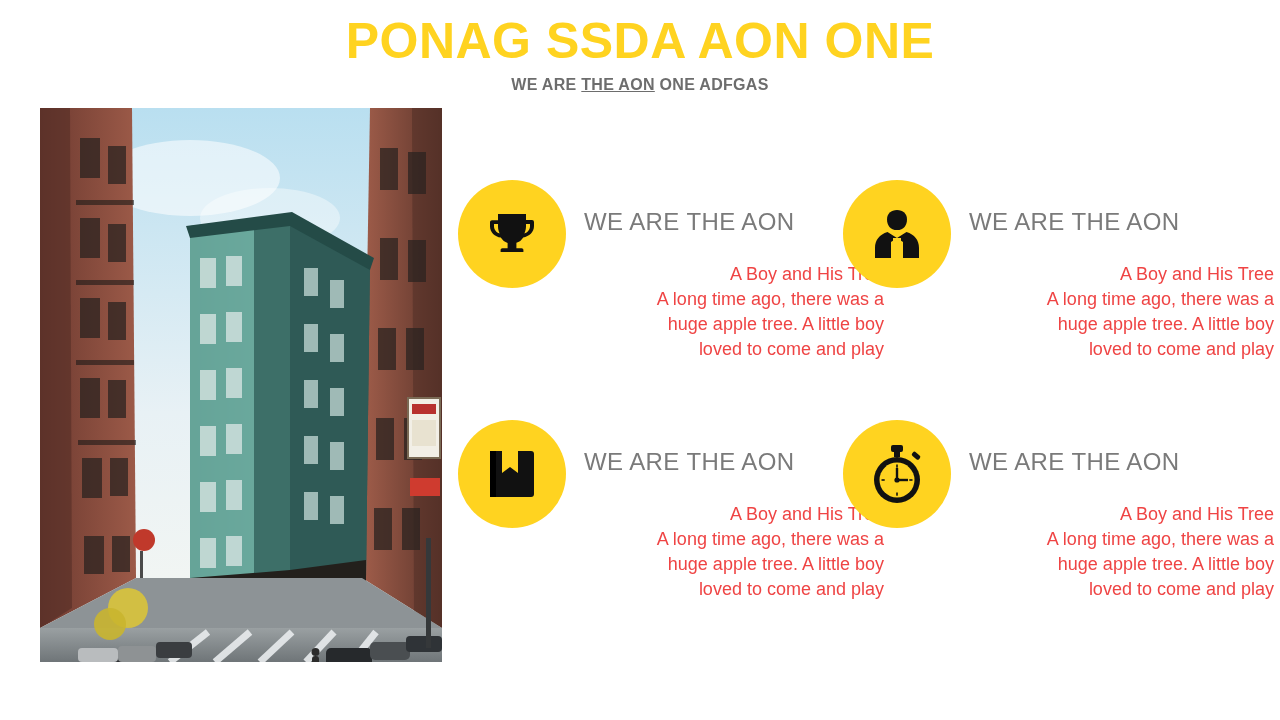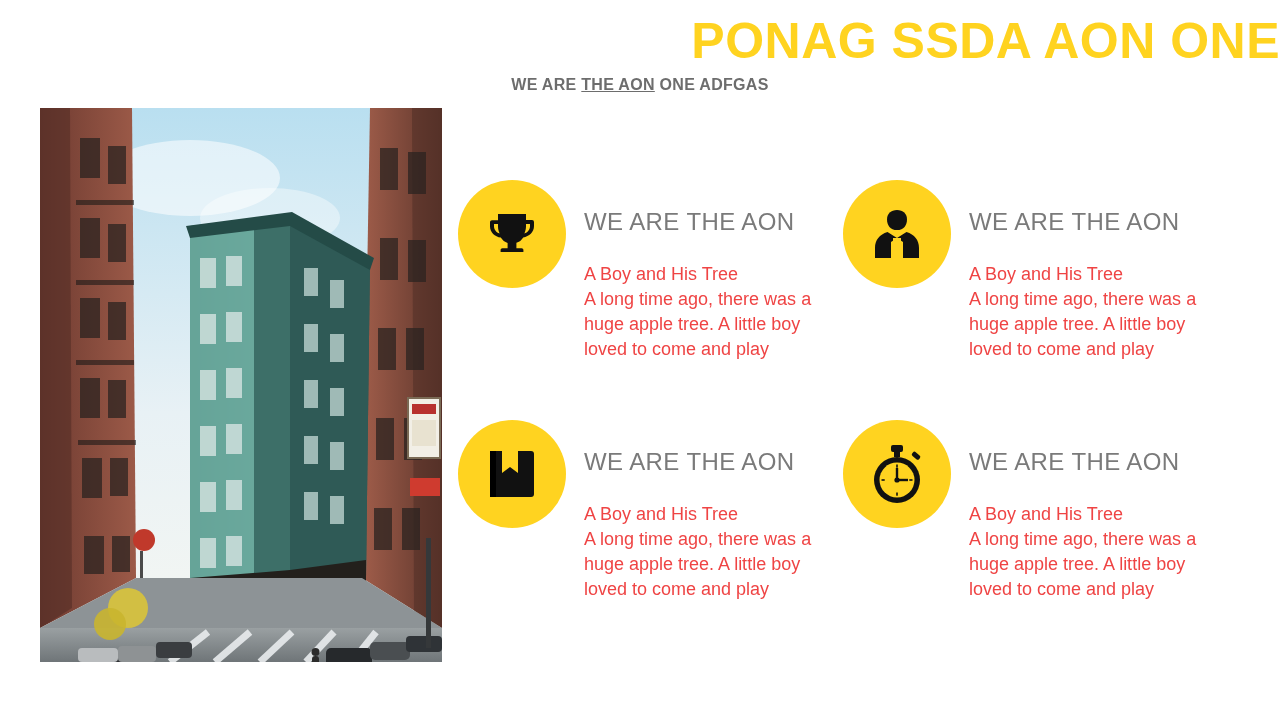--- a/index.html
+++ b/index.html
@@ -20,21 +20,21 @@
     inset: 0;
     background: #ffffff;
   }
 
   
   .title {
     position: absolute;
     left: 0;
     top: 14px;
     width: 1280px;
-    text-align: right;
+    text-align: center;
     font-size: 50px;
     font-weight: bold;
     color: #FFD320;
     letter-spacing: 0.5px;
     line-height: 1.1;
   }
   .subtitle {
     position: absolute;
     left: 0;
     top: 76px;
@@ -68,20 +68,21 @@
     position: absolute;
     left: 458px;
     top: 180px;
     width: 800px;
     height: 460px;
   }
   .feature {
     position: absolute;
     width: 395px;
     height: 215px;
+    text-align: right;
   }
   .f1 { left: 0;   top: 0; }
   .f2 { left: 385px; top: 0; }
   .f3 { left: 0;   top: 240px; }
   .f4 { left: 385px; top: 240px; }
 
   .circle {
     position: absolute;
     left: 0;
     top: 0;

